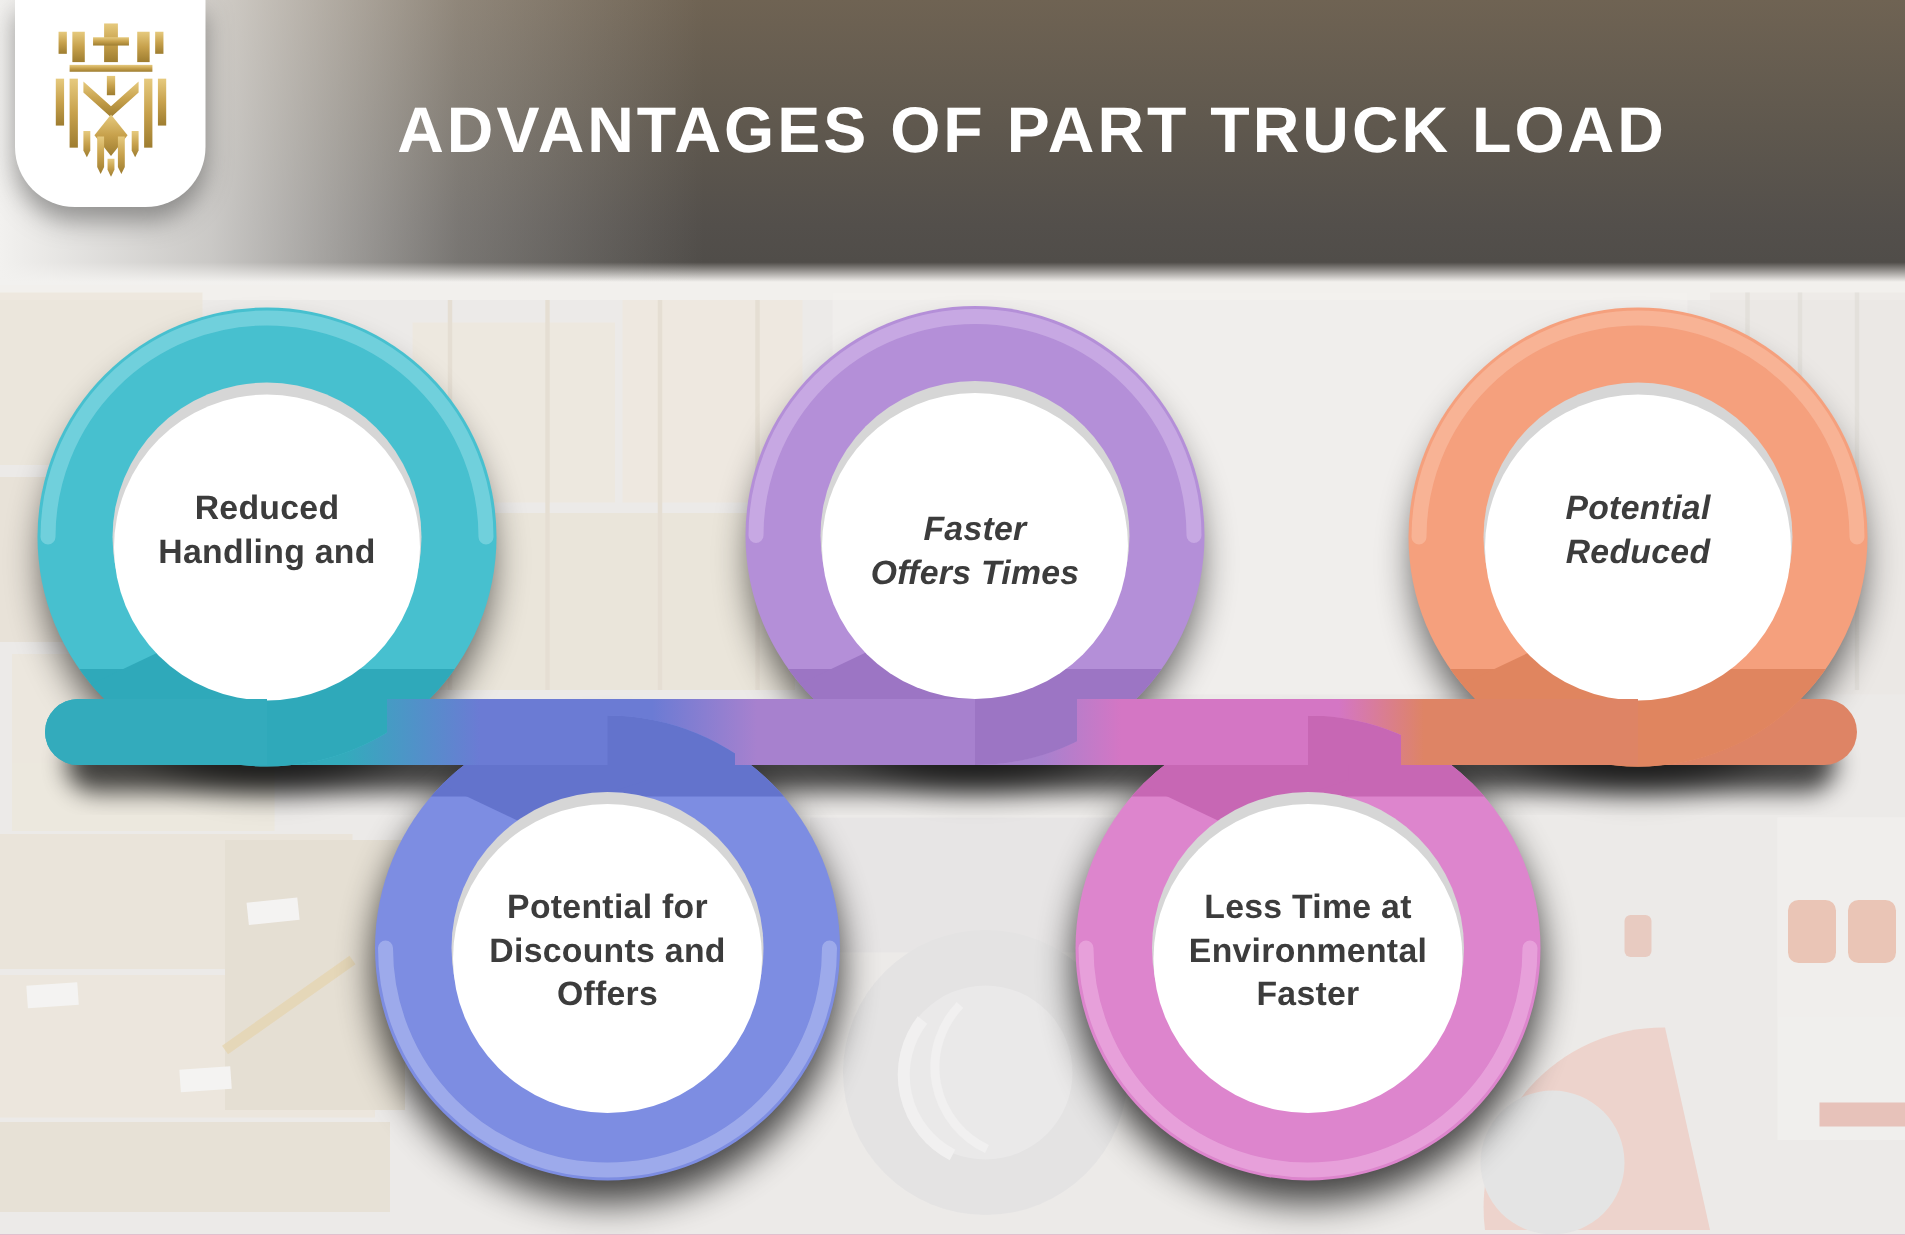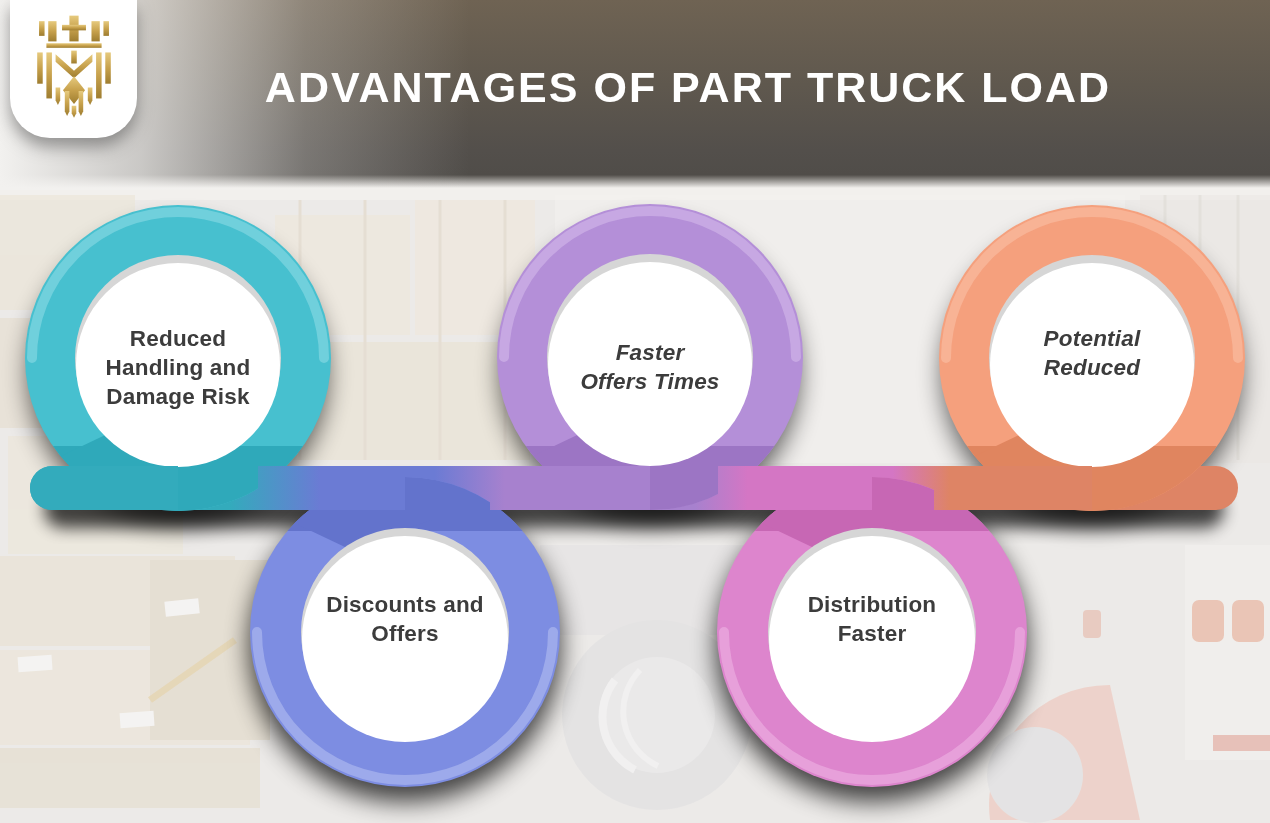--- a/index.html
+++ b/index.html
@@ -262,32 +262,33 @@
         <path d="M47.5,100 h5 v8 l-2.5,5 l-2.5,-5 Z"></path>
       </g>
     </svg>
   </div>
 
   <div class="title">ADVANTAGES OF PART TRUCK LOAD</div>
 
   <div class="clabel" style="left:56px;top:324px;">
     <span>Reduced</span>
     <span>Handling and</span>
-    <span>Damage Risk</span>
   </div>
   <div class="clabel" style="left:283px;top:590px;">
+    <span>Potential for</span>
     <span>Discounts and</span>
     <span>Offers</span>
   </div>
   <div class="clabel" style="left:528px;top:338px;font-style:italic;">
     <span>Faster</span>
     <span>Offers Times</span>
   </div>
   <div class="clabel" style="left:750px;top:590px;">
-    <span>Distribution</span>
+    <span>Less Time at</span>
+    <span>Environmental</span>
     <span>Faster</span>
   </div>
   <div class="clabel" style="left:970px;top:324px;font-style:italic;">
     <span>Potential</span>
     <span>Reduced</span>
   </div>
 
 </div>
 
 </body></html>

